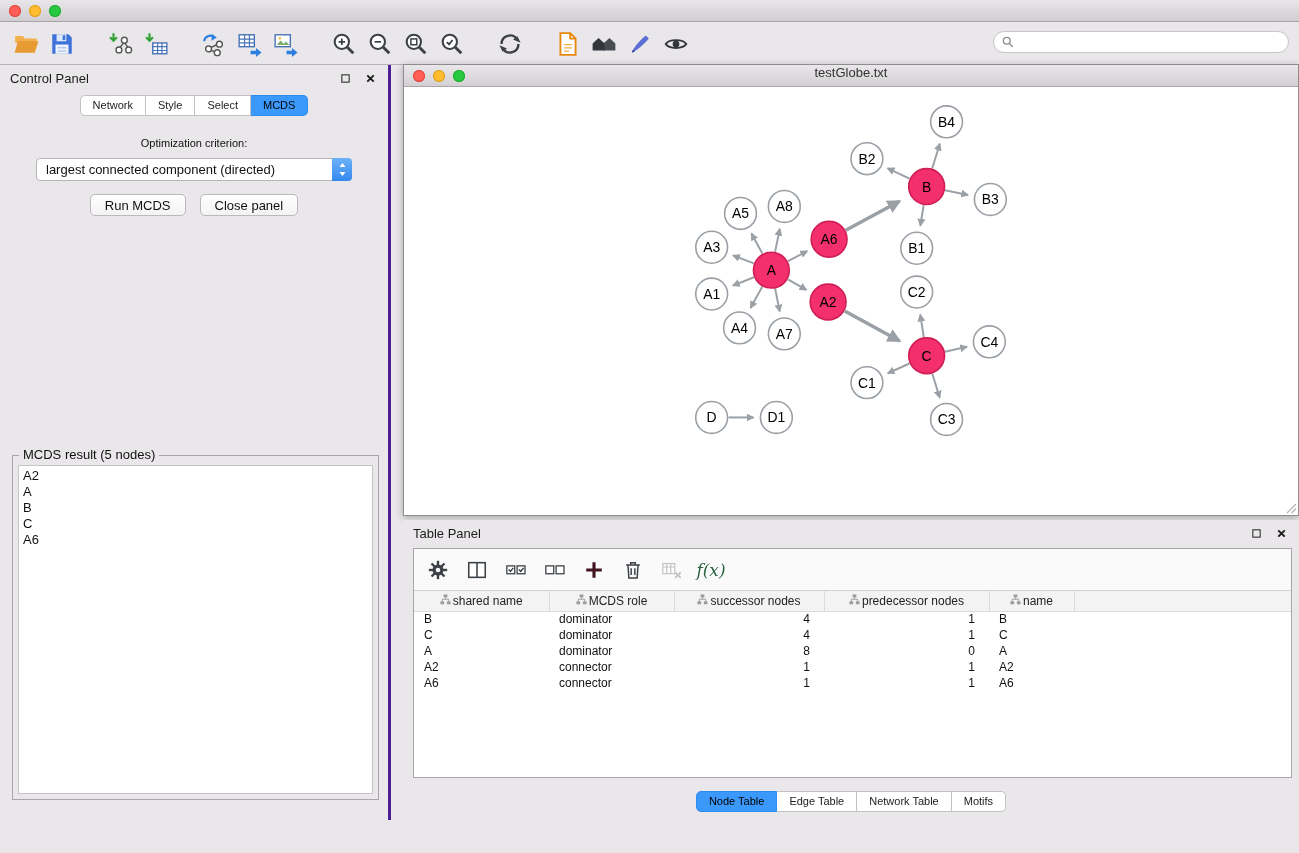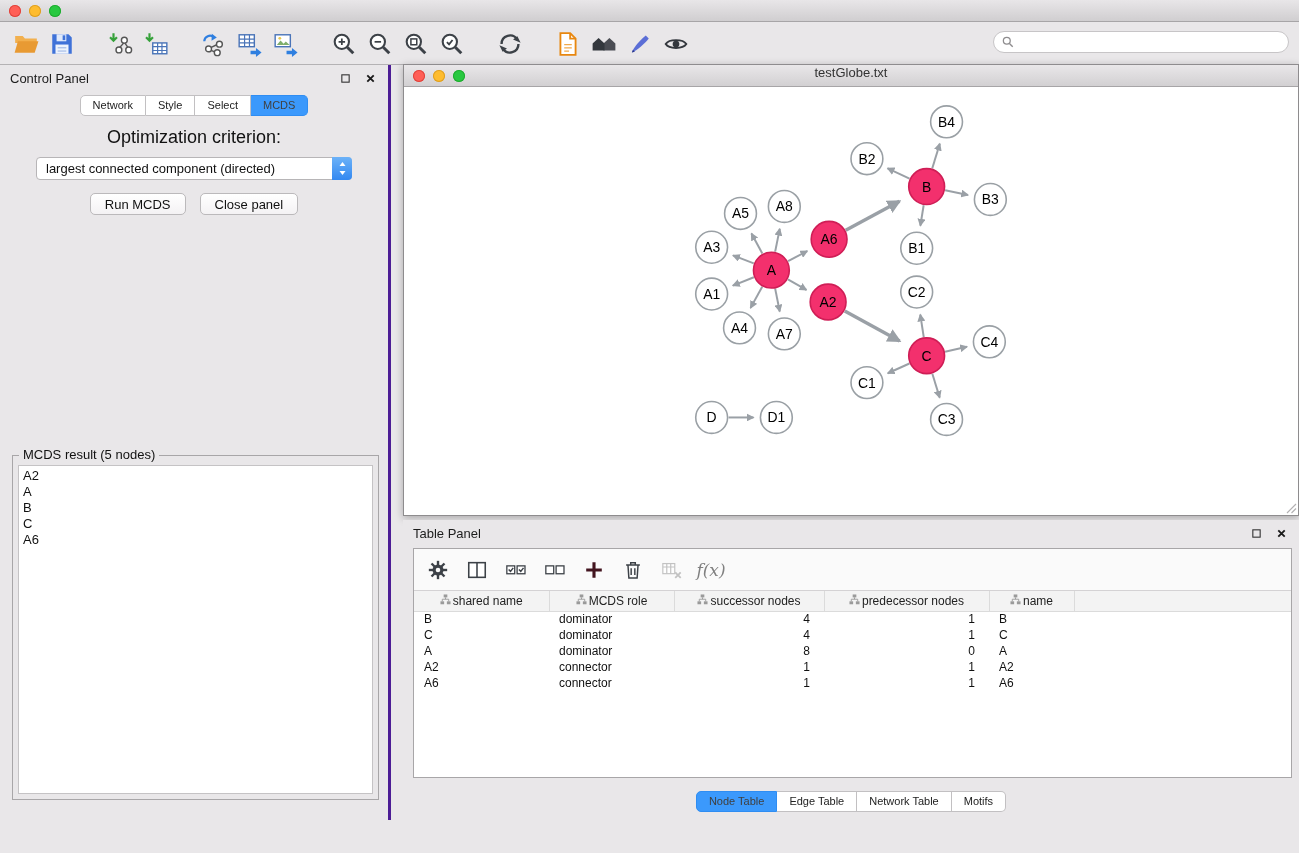--- a/index.html
+++ b/index.html
@@ -31,22 +31,22 @@
   .panel-header .spacer{flex:1}
   .ph-btn{width:16px;height:16px;background:none;border:none;display:flex;align-items:center;justify-content:center;margin-left:9px;padding:0}
   .ph-btn svg{width:11px;height:11px}
 
   
   .control-panel{position:absolute;left:0;top:65px;width:391px;bottom:33px;background:#e9e7e9;border-right:3px solid #4c1d95}
   .cp-tabs{display:flex;justify-content:center;margin-top:4px}
   .seg{font-size:11px;height:21px;line-height:19px;padding:0 12px;background:#fff;border:1px solid #c2c0c2;border-left:none;color:#222;cursor:default;font-family:inherit}
   .seg:first-child{border-left:1px solid #c2c0c2;border-radius:5px 0 0 5px}
   .seg:last-child{border-radius:0 5px 5px 0}
-  .seg.active{background:#3b99fc;border-color:#2f8df2;color:#404040}
-  .opt-label{text-align:center;margin-top:11px;font-size:18px}
+  .seg.active{background:#3b99fc;border-color:#2f8df2;color:#000000}
+  .opt-label{text-align:center;margin-top:21px;font-size:11px}
   .dropdown{margin:9px auto 0;width:316px;height:23px;background:#fff;border:1px solid #b7b5b7;border-radius:4px;display:flex;align-items:center;font-size:13px;position:relative;padding:0 24px 0 9px;white-space:nowrap}
   .dd-stepper{position:absolute;right:-1px;top:-1px;bottom:-1px;width:20px;background:linear-gradient(#6cb2f8,#3388f1);border-radius:0 4px 4px 0;display:flex;align-items:center;justify-content:center}
   .dd-stepper svg{width:9px;height:15px}
   .btn-row{display:flex;justify-content:center;gap:14px;margin-top:13px}
   .pushbtn{height:22px;padding:0 14px;font-size:13px;background:linear-gradient(#ffffff,#f4f2f4);border:1px solid #bbb9bb;border-radius:5px;color:#111;font-family:inherit}
   .result-box{position:absolute;left:12px;right:9px;top:390px;bottom:20px;border:1px solid #a8a6a8}
   .result-title{position:absolute;top:-9px;left:6px;background:#e9e7e9;padding:0 4px;font-size:13px}
   .result-list{position:absolute;left:5px;right:5px;top:9px;bottom:5px;background:#fff;border:1px solid #c5c3c5;font-size:13px;padding:2px 4px;overflow:auto}
   .result-item{line-height:16px}
 
@@ -56,21 +56,21 @@
   .net-canvas{position:absolute;top:23px;left:0;right:0;bottom:0;background:#fff}
   #graph-svg{width:100%;height:100%;display:block}
   .grip{position:absolute;right:1px;bottom:1px;width:12px;height:12px}
 
   
   .table-panel{position:absolute;left:403px;top:520px;width:896px;bottom:33px;background:#e9e7e9}
   .tp-box{position:absolute;left:10px;right:7px;top:28px;bottom:42px;border:1px solid #a8a6a8;background:#fff;display:flex;flex-direction:column}
   .tp-toolbar{height:42px;background:#fafafa;border-bottom:1px solid #d4d2d4;display:flex;align-items:center;gap:7px;padding:0 8px}
   .tp-toolbar .tbtn{width:32px;height:32px}
   .tp-toolbar .tbtn svg{width:22px;height:22px}
-  .fx{font-family:"DejaVu Serif",serif;font-style:italic;font-size:17px;color:#737373}
+  .fx{font-family:"DejaVu Serif",serif;font-style:italic;font-size:17px;color:#14532d}
   .tp-table{flex:1;overflow:hidden;background:#fff}
   table{border-collapse:collapse;width:100%;table-layout:fixed;font-size:12px}
   thead th{background:#f3f3f3;border:1px solid #dbdbdb;border-top:none;height:20px;font-weight:normal;color:#222;padding:0 4px;overflow:hidden;white-space:nowrap}
   thead th:first-child{border-left:none}
   thead th:last-child{border-right:none}
   .th-inner{display:flex;align-items:center;justify-content:center;gap:2px}
   .th-inner svg{width:11px;height:11px;flex:0 0 auto}
   tbody td{height:16px;padding:0 10px;color:#111;white-space:nowrap;overflow:hidden}
   tbody td.num{text-align:right;padding-right:14px}
   .tp-tabs{position:absolute;left:0;right:0;bottom:8px;display:flex;justify-content:center}

